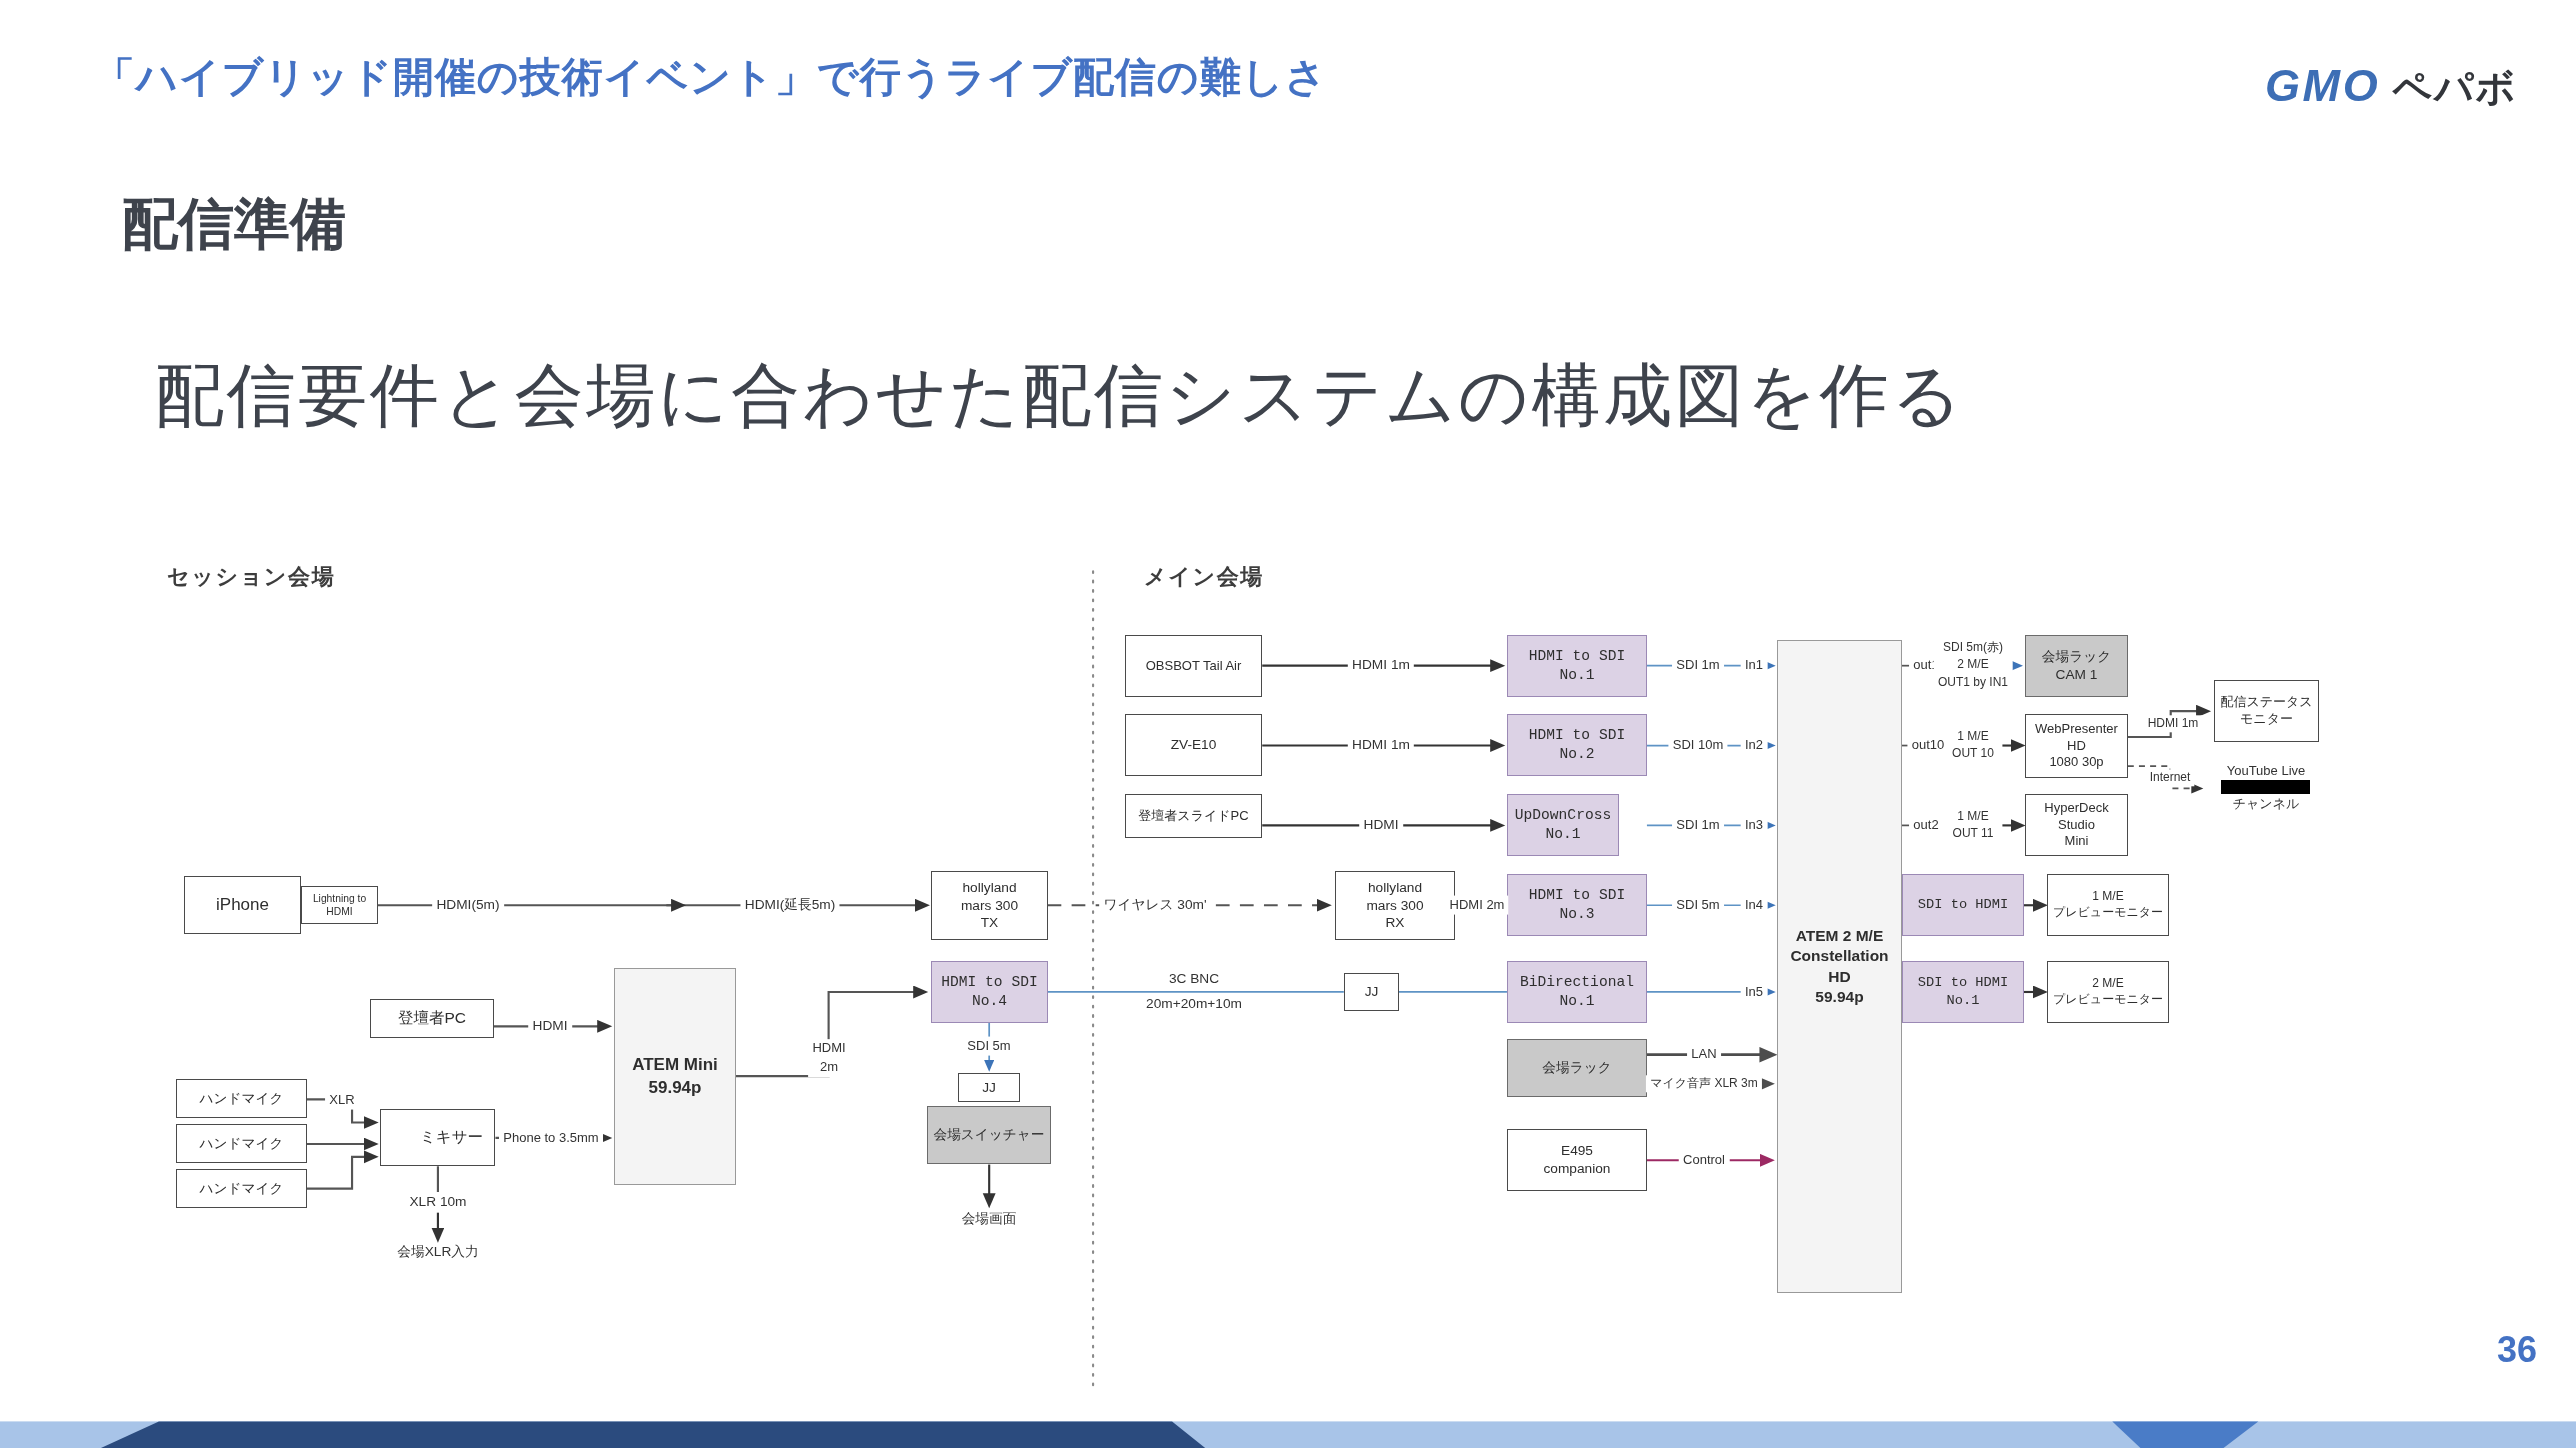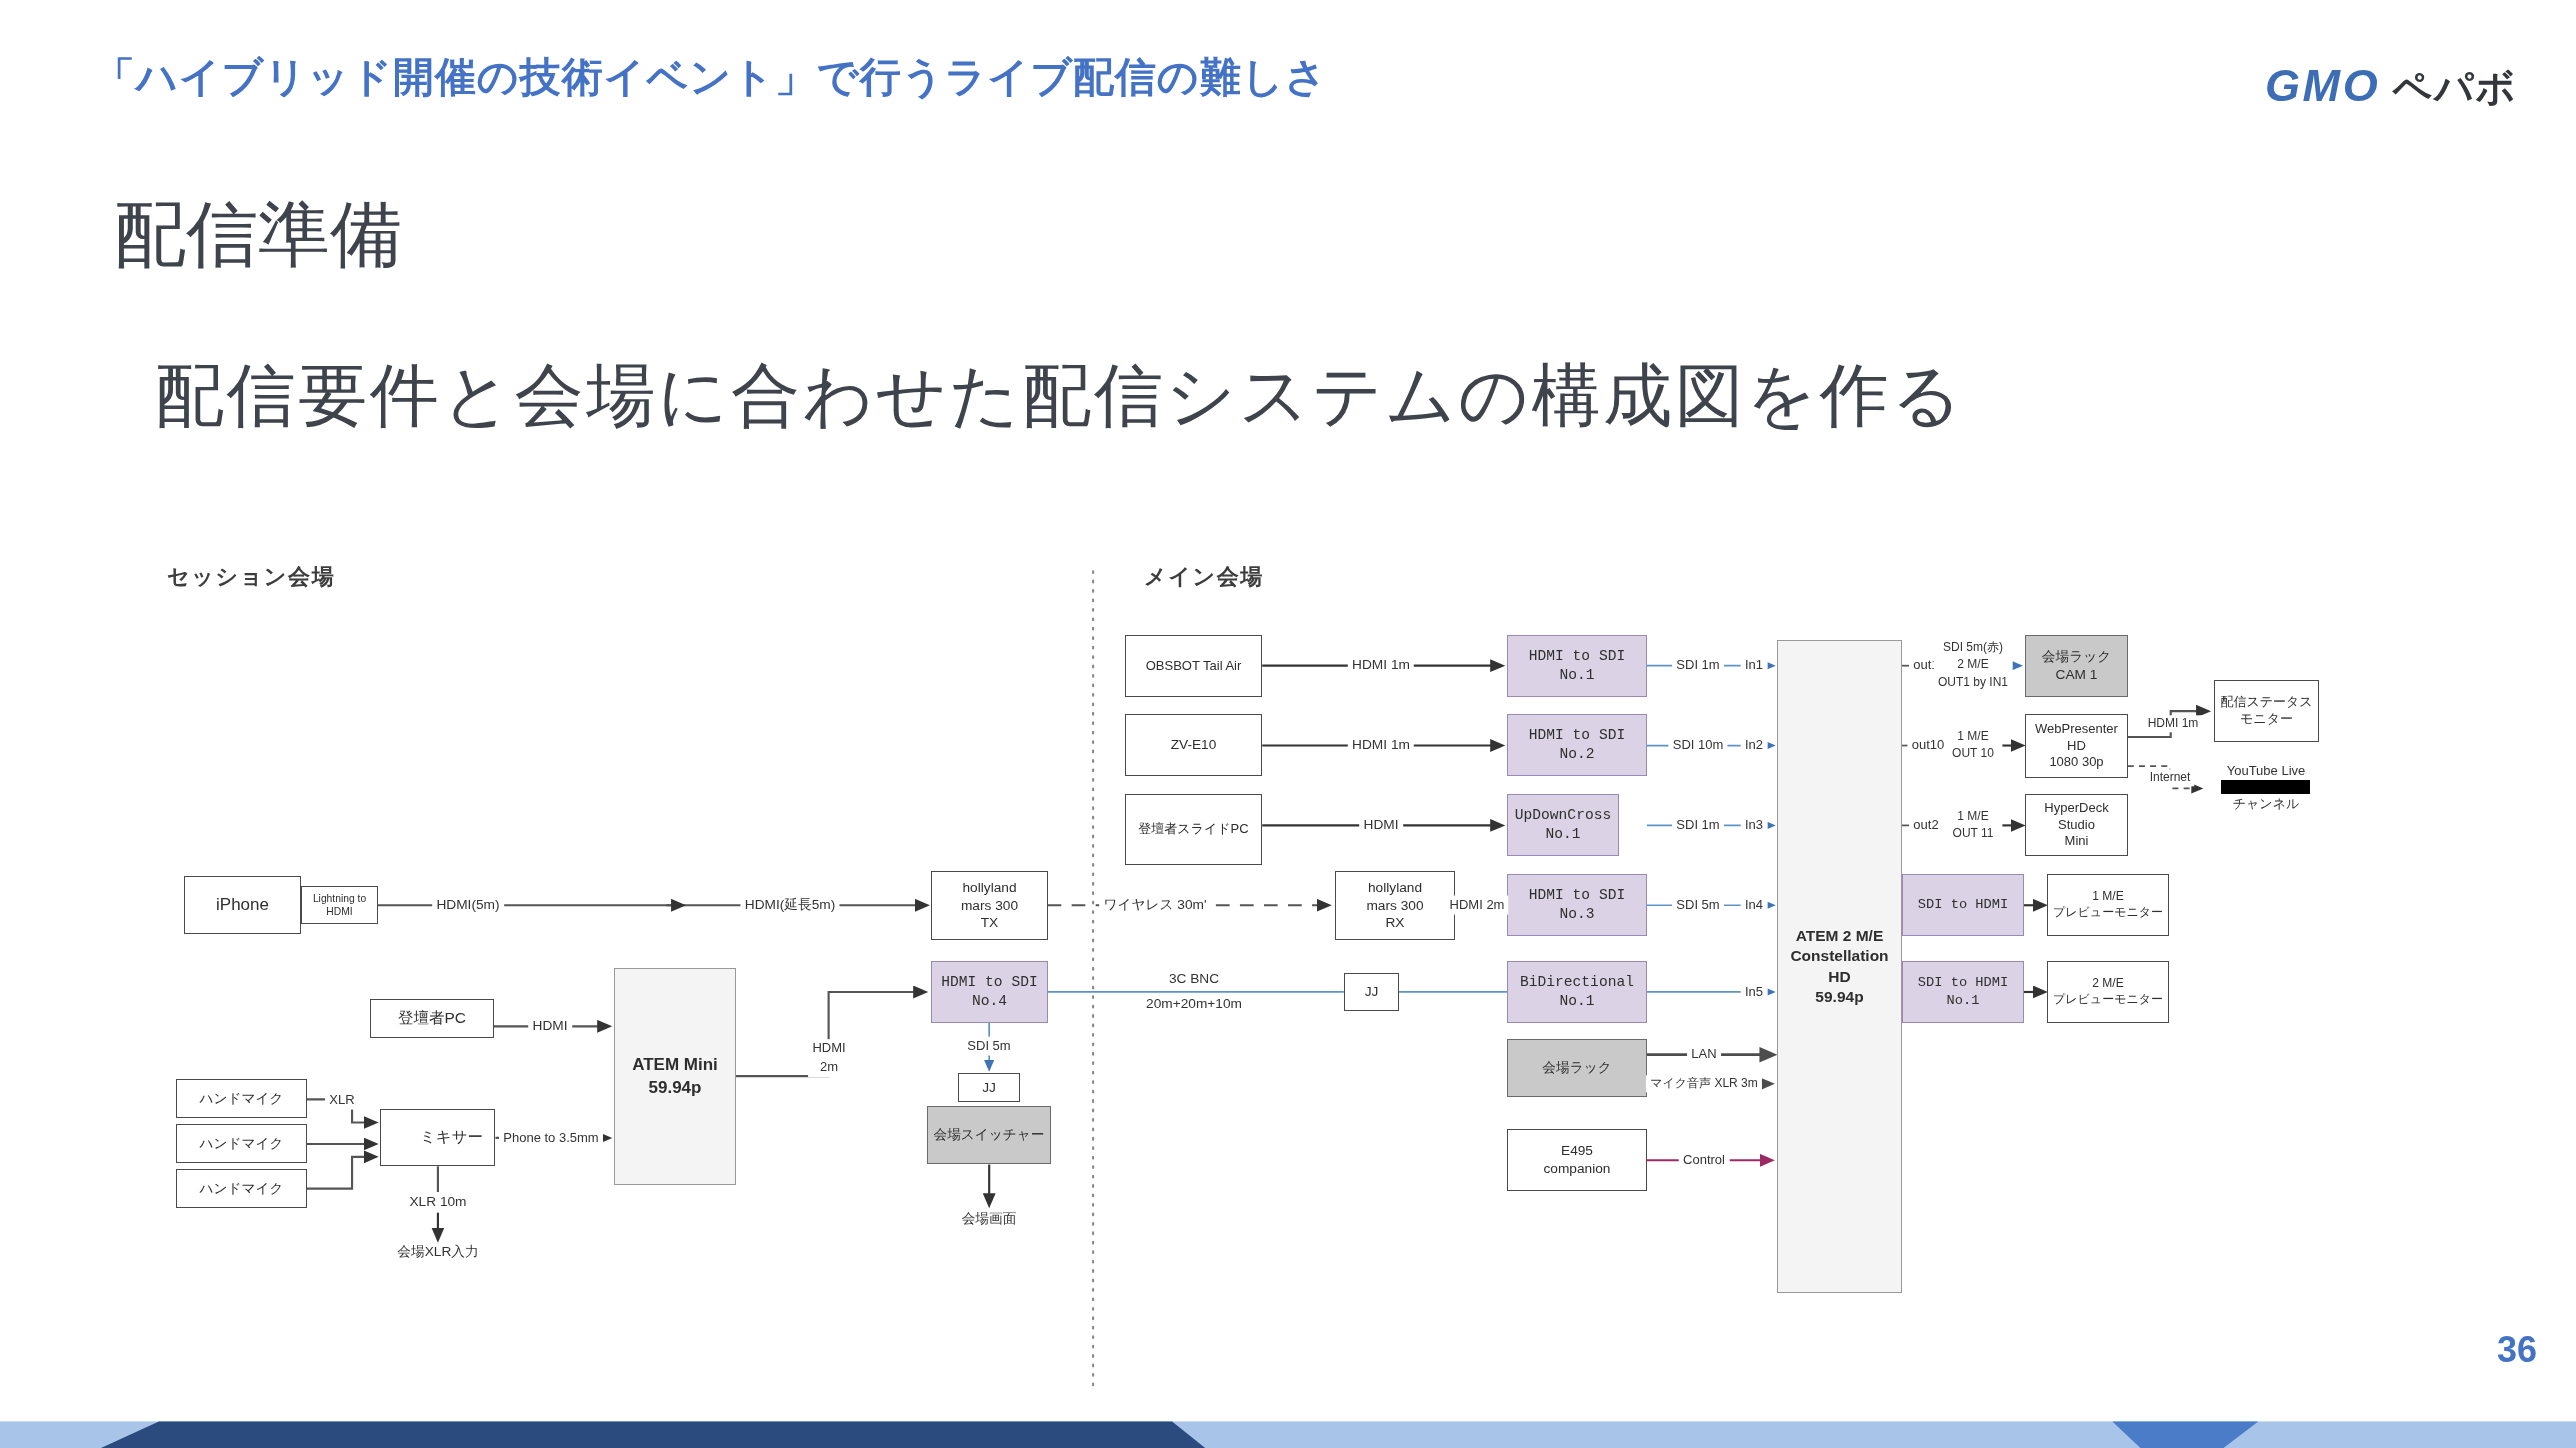--- a/index.html
+++ b/index.html
@@ -3,21 +3,21 @@
 <meta charset="utf-8">
 <style>
   html,body{margin:0;padding:0;background:#888;}
   .slide{position:relative;width:2576px;height:1449px;background:#ffffff;overflow:hidden;
          font-family:"Liberation Sans","DejaVu Sans",sans-serif;}
   .header-text{position:absolute;left:94px;top:50px;font-size:41px;font-weight:600;
                color:#4472C4;letter-spacing:0.9px;}
   .logo{position:absolute;left:2265px;top:60px;display:flex;align-items:baseline;gap:12px;}
   .logo .gmo{font-size:45px;font-weight:800;font-style:italic;color:#3D6EB5;letter-spacing:2.6px;}
   .logo .pepabo{font-size:39px;font-weight:800;color:#33363B;letter-spacing:1.7px;}
-  .page-title{position:absolute;left:114px;top:187px;font-size:72px;font-weight:400;color:#3E434C;}
+  .page-title{position:absolute;left:122px;top:187px;font-size:56px;font-weight:700;color:#3E434C;}
   .page-subtitle{position:absolute;left:155px;top:350px;font-size:69px;font-weight:500;color:#3E434C;letter-spacing:2.6px;}
   .page-number{position:absolute;left:2451px;top:1329px;width:86px;text-align:right;
                font-size:36px;font-weight:800;color:#4472C4;}
   .slabel{position:absolute;font-size:22px;font-weight:600;color:#3d3d3d;letter-spacing:1.7px;}
   .node{position:absolute;display:flex;align-items:center;justify-content:center;text-align:center;
         white-space:pre-line;background:#fff;border:1.7px solid #4a4a4a;color:#2e2e2e;
         font-size:14.6px;line-height:1.3;box-sizing:border-box;}
   .purple{background:#DCD2E5;border-color:#9B89B5;font-family:Liberation Mono, monospace;}
   .gray{background:#C9C9C9;border-color:#6b6b6b;}
   .lgray{background:#F4F4F4;border-color:#999;}
@@ -127,21 +127,21 @@
     <div class="node" style="left:380px;top:1109px;width:115px;height:57px;font-size:15.5px;padding-left:28px;">ミキサー</div>
     <div class="node purple" style="left:931px;top:961px;width:117px;height:62px;">HDMI to SDI
 No.4</div>
     <div class="node" style="left:958px;top:1073px;width:62px;height:29px;font-size:13.7px;border-width:1.3px;">JJ</div>
     <div class="node gray" style="left:927px;top:1106px;width:124px;height:58px;font-size:13.7px;">会場スイッチャー</div>
     <div class="txt" style="left:989px;top:1219px;">会場画面</div>
     <div class="txt" style="left:438px;top:1252px;">会場XLR入力</div>
 
     <div class="node" style="left:1125px;top:635px;width:137px;height:62px;font-size:13px;">OBSBOT Tail Air</div>
     <div class="node" style="left:1125px;top:714px;width:137px;height:62px;font-size:13.7px;">ZV-E10</div>
-    <div class="node" style="left:1125px;top:794px;width:137px;height:71px;font-size:13px;">登壇者スライドPC</div>
+    <div class="node" style="left:1125px;top:794px;width:137px;height:44px;font-size:13px;">登壇者スライドPC</div>
 
     <div class="node purple" style="left:1507px;top:635px;width:140px;height:62px;">HDMI to SDI
 No.1</div>
     <div class="node purple" style="left:1507px;top:714px;width:140px;height:62px;">HDMI to SDI
 No.2</div>
     <div class="node purple" style="left:1507px;top:794px;width:112px;height:62px;">UpDownCross
 No.1</div>
     <div class="node purple" style="left:1507px;top:874px;width:140px;height:62px;">HDMI to SDI
 No.3</div>
     <div class="node purple" style="left:1507px;top:961px;width:140px;height:62px;">BiDirectional

